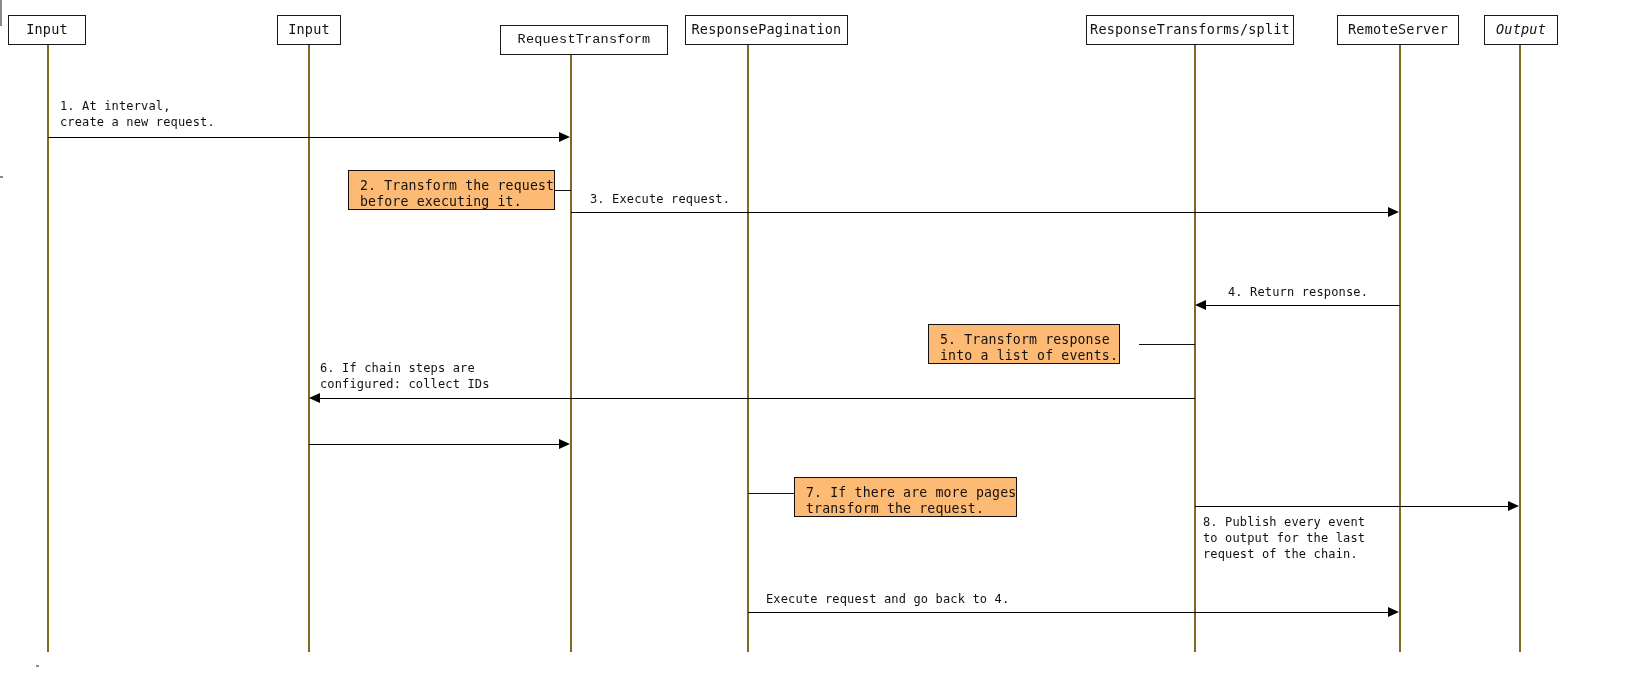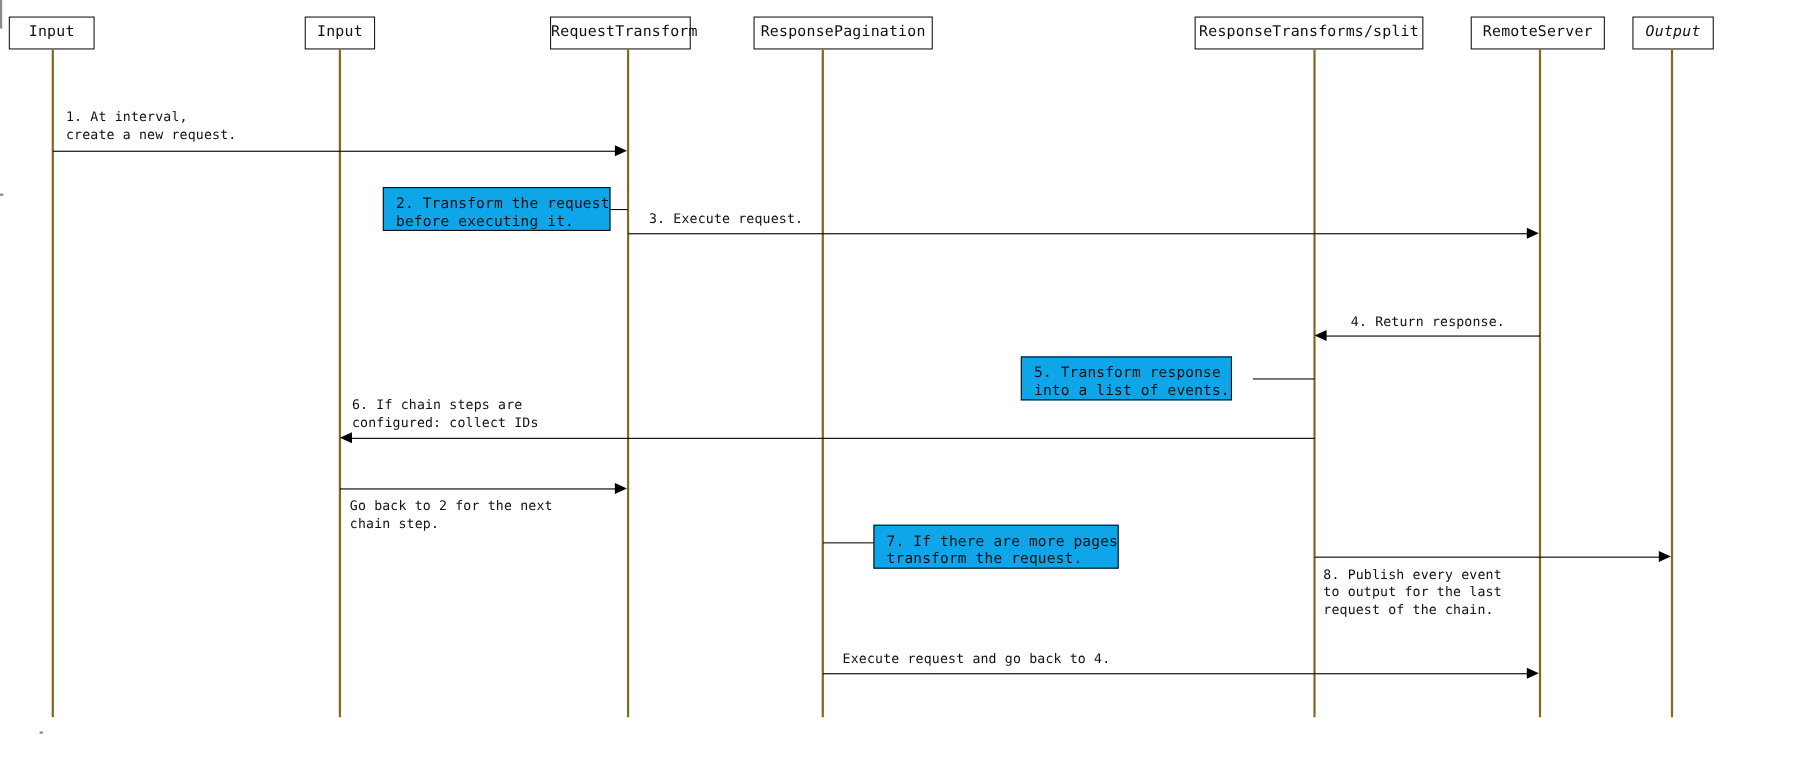--- a/index.html
+++ b/index.html
@@ -68,21 +68,21 @@
     color: #111111;
     white-space: pre;
     z-index: 4;
     letter-spacing: 0.15px;
   }
   
   .note {
     position: absolute;
     box-sizing: border-box;
     border: 1.6px solid #111111;
-    background: #0ea5e9;
+    background: #fdba74;
     font-size: 13.2px;
     line-height: 15.8px;
     color: #111111;
     white-space: pre;
     padding: 7px 10px 23px 11px;
     z-index: 6;
     letter-spacing: 0.15px;
   }
   .note-connector {
     position: absolute;
@@ -97,21 +97,21 @@
     z-index: 2;
   }
 </style>
 </head>
 <body>
 
 <div id="canvas">
 
   <div class="participant" style="left:8px;  top:15px; width:78px;">Input</div>
   <div class="participant" style="left:277px; top:15px; width:64px;">Input</div>
-  <div class="participant" style="left:500px; top:15px; width:128px;">RequestTransform</div>
+  <div class="participant" style="left:500px; top:25px; width:168px;font-family:Liberation Mono, monospace;">RequestTransform</div>
   <div class="participant" style="left:1086px; top:15px; width:208px;">ResponseTransforms/split</div>
   <div class="participant" style="left:685px; top:15px; width:163px;">ResponsePagination</div>
   <div class="participant" style="left:1337px; top:15px; width:122px;">RemoteServer</div>
   <div class="participant" style="left:1484px; top:15px; width:74px;font-style:italic;">Output</div>
 
   <div class="lifeline" style="left:47px;   top:45px; height:607px;"></div>
   <div class="lifeline" style="left:308px;  top:45px; height:607px;"></div>
   <div class="lifeline" style="left:570px;  top:45px; height:607px;"></div>
   <div class="lifeline" style="left:747px;  top:45px; height:607px;"></div>
   <div class="lifeline" style="left:1194px; top:45px; height:607px;"></div>
@@ -141,22 +141,20 @@
 
   <div class="note-connector" style="left:1139px; top:344px; width:56px;"></div>
   <div class="note" style="left:928px; top:324px; width:192px; height:40px;">5. Transform response
 into a list of events.</div>
 
   <div class="msg-label" style="left:320px; top:361px;">6. If chain steps are
 configured: collect IDs</div>
   <div class="msg-line" style="left:319px; top:398px; width:876px;"></div>
   <div class="arrowhead left" style="left:309px; top:393px;"></div>
 
-  <div class="msg-label" style="left:318px; top:453px;">Go back to 2 for the next
-chain step.</div>
   <div class="msg-line" style="left:309px; top:444px; width:251px;"></div>
   <div class="arrowhead right" style="left:559px; top:439px;"></div>
 
   <div class="note-connector" style="left:748px; top:493px; width:47px;"></div>
   <div class="note" style="left:794px; top:477px; width:223px; height:40px;">7. If there are more pages
 transform the request.</div>
 
   <div class="msg-label" style="left:1203px; top:515px;">8. Publish every event
 to output for the last
 request of the chain.</div>

